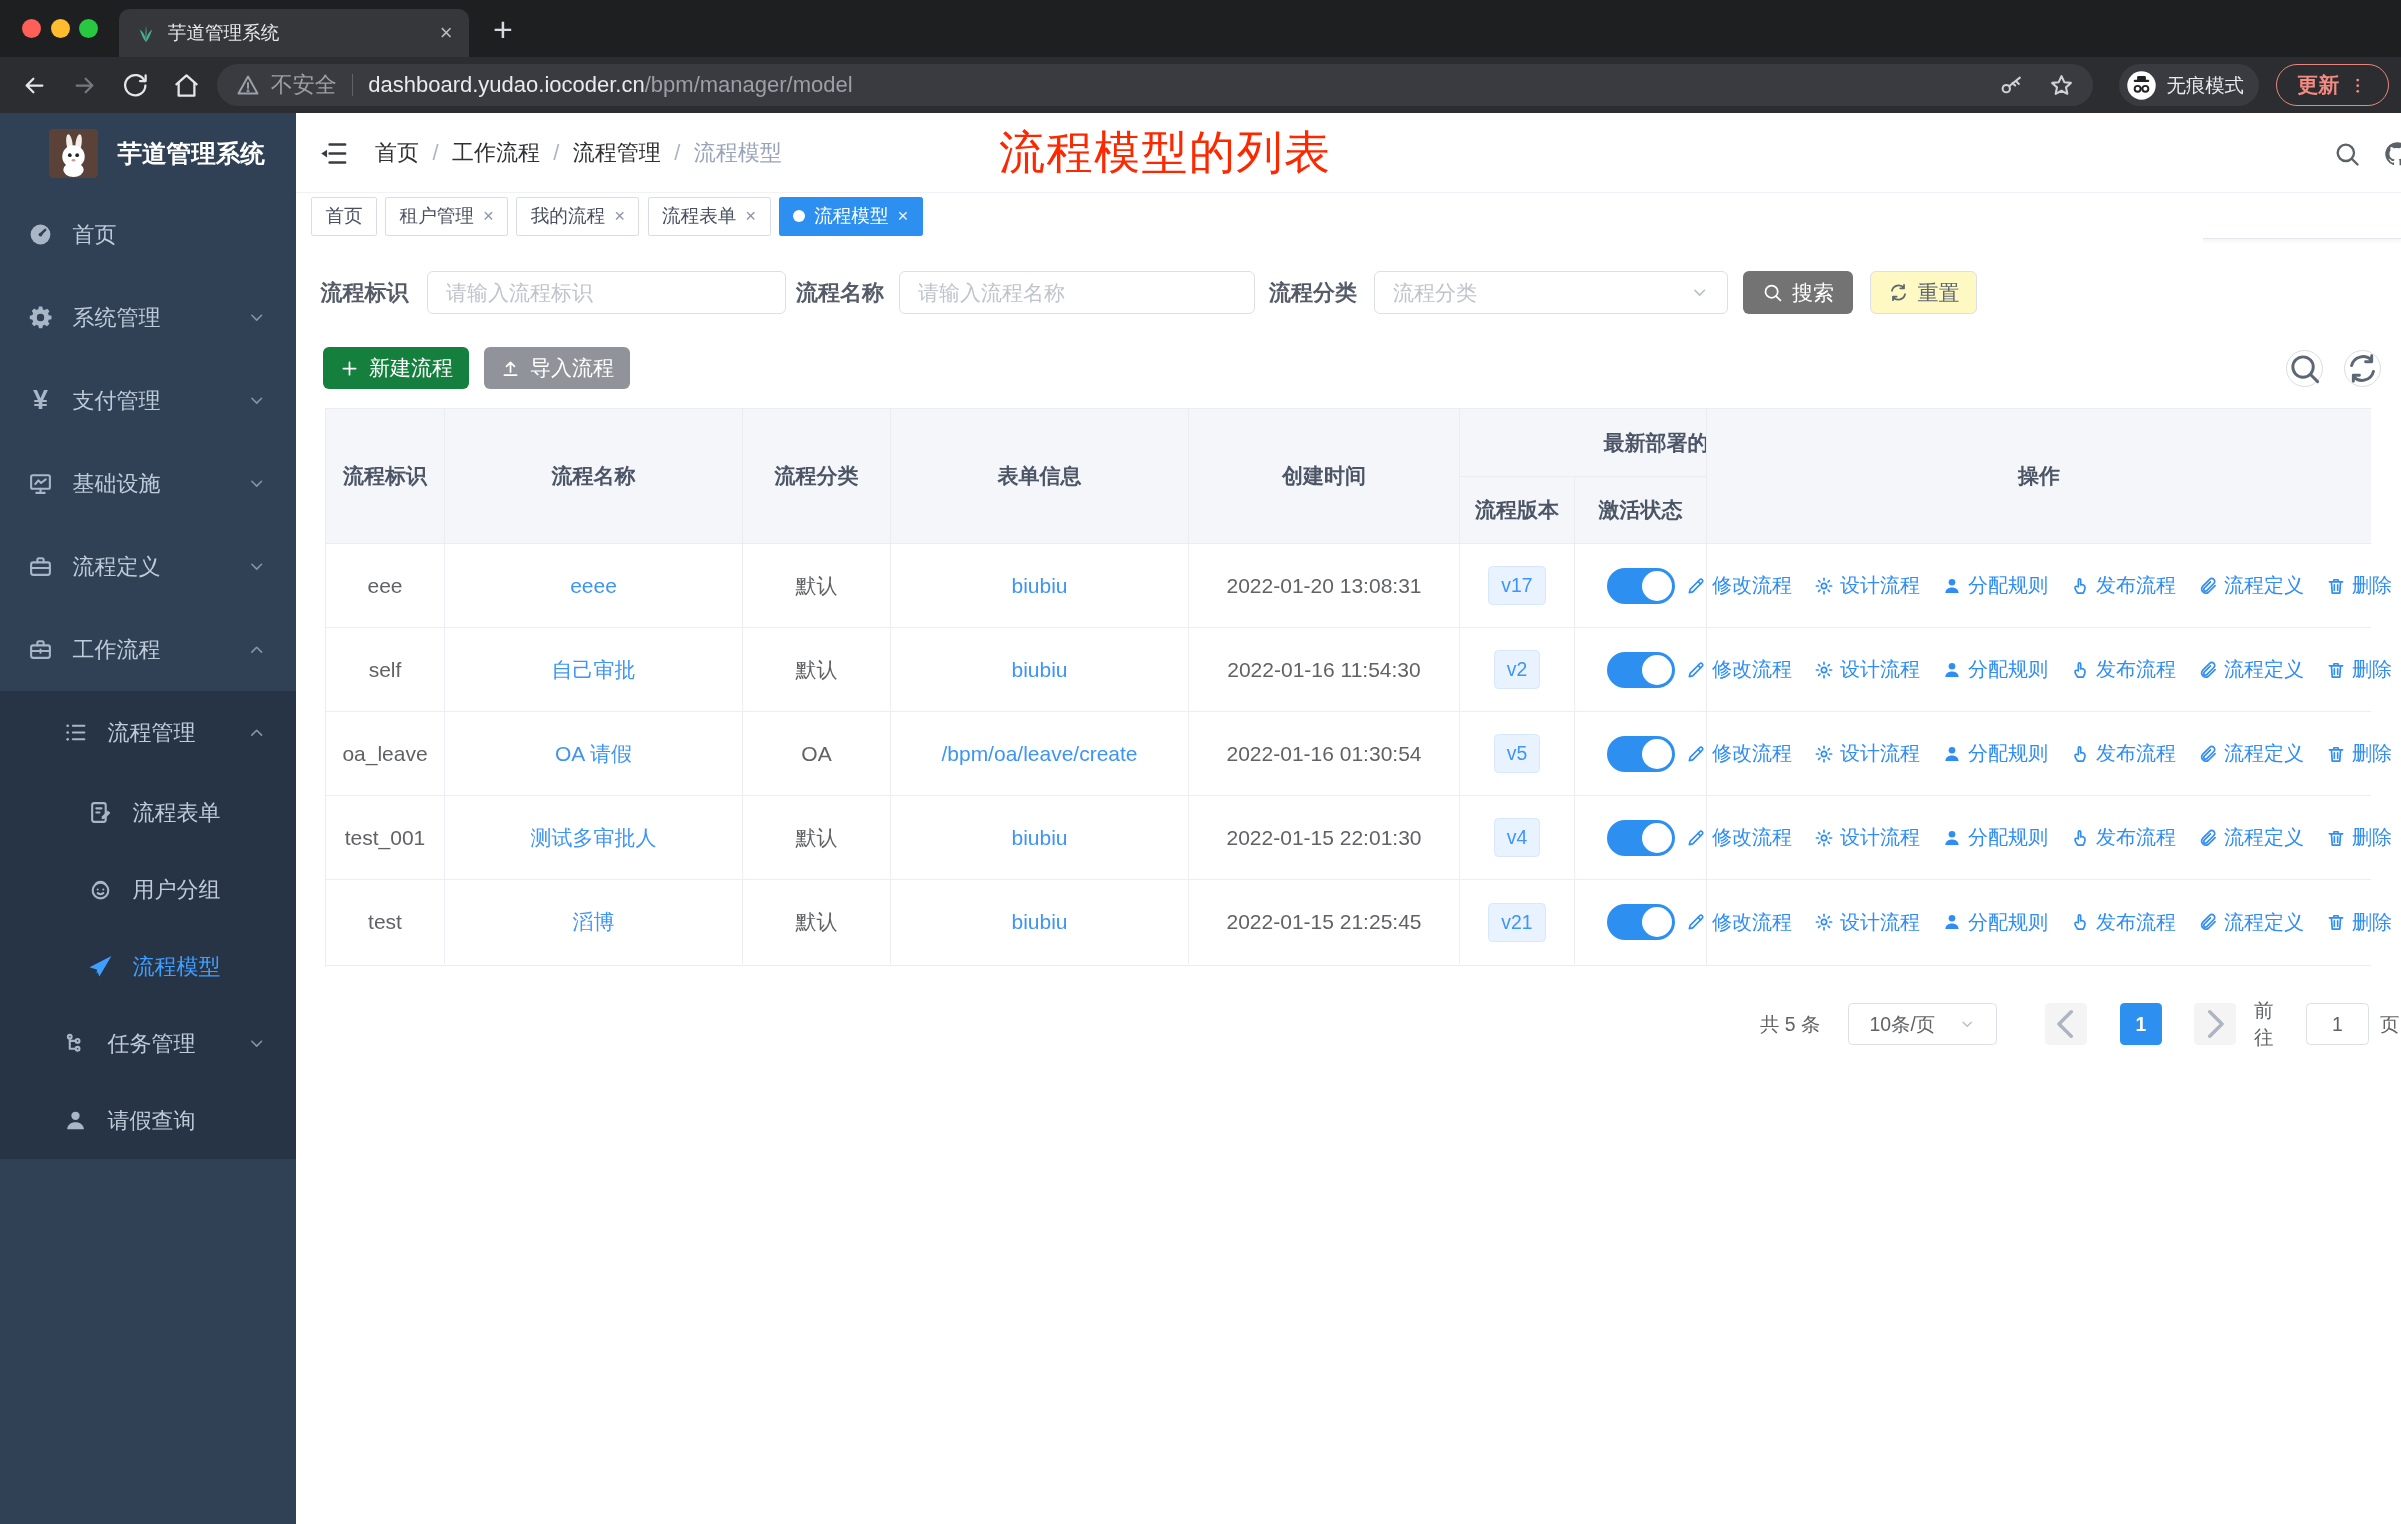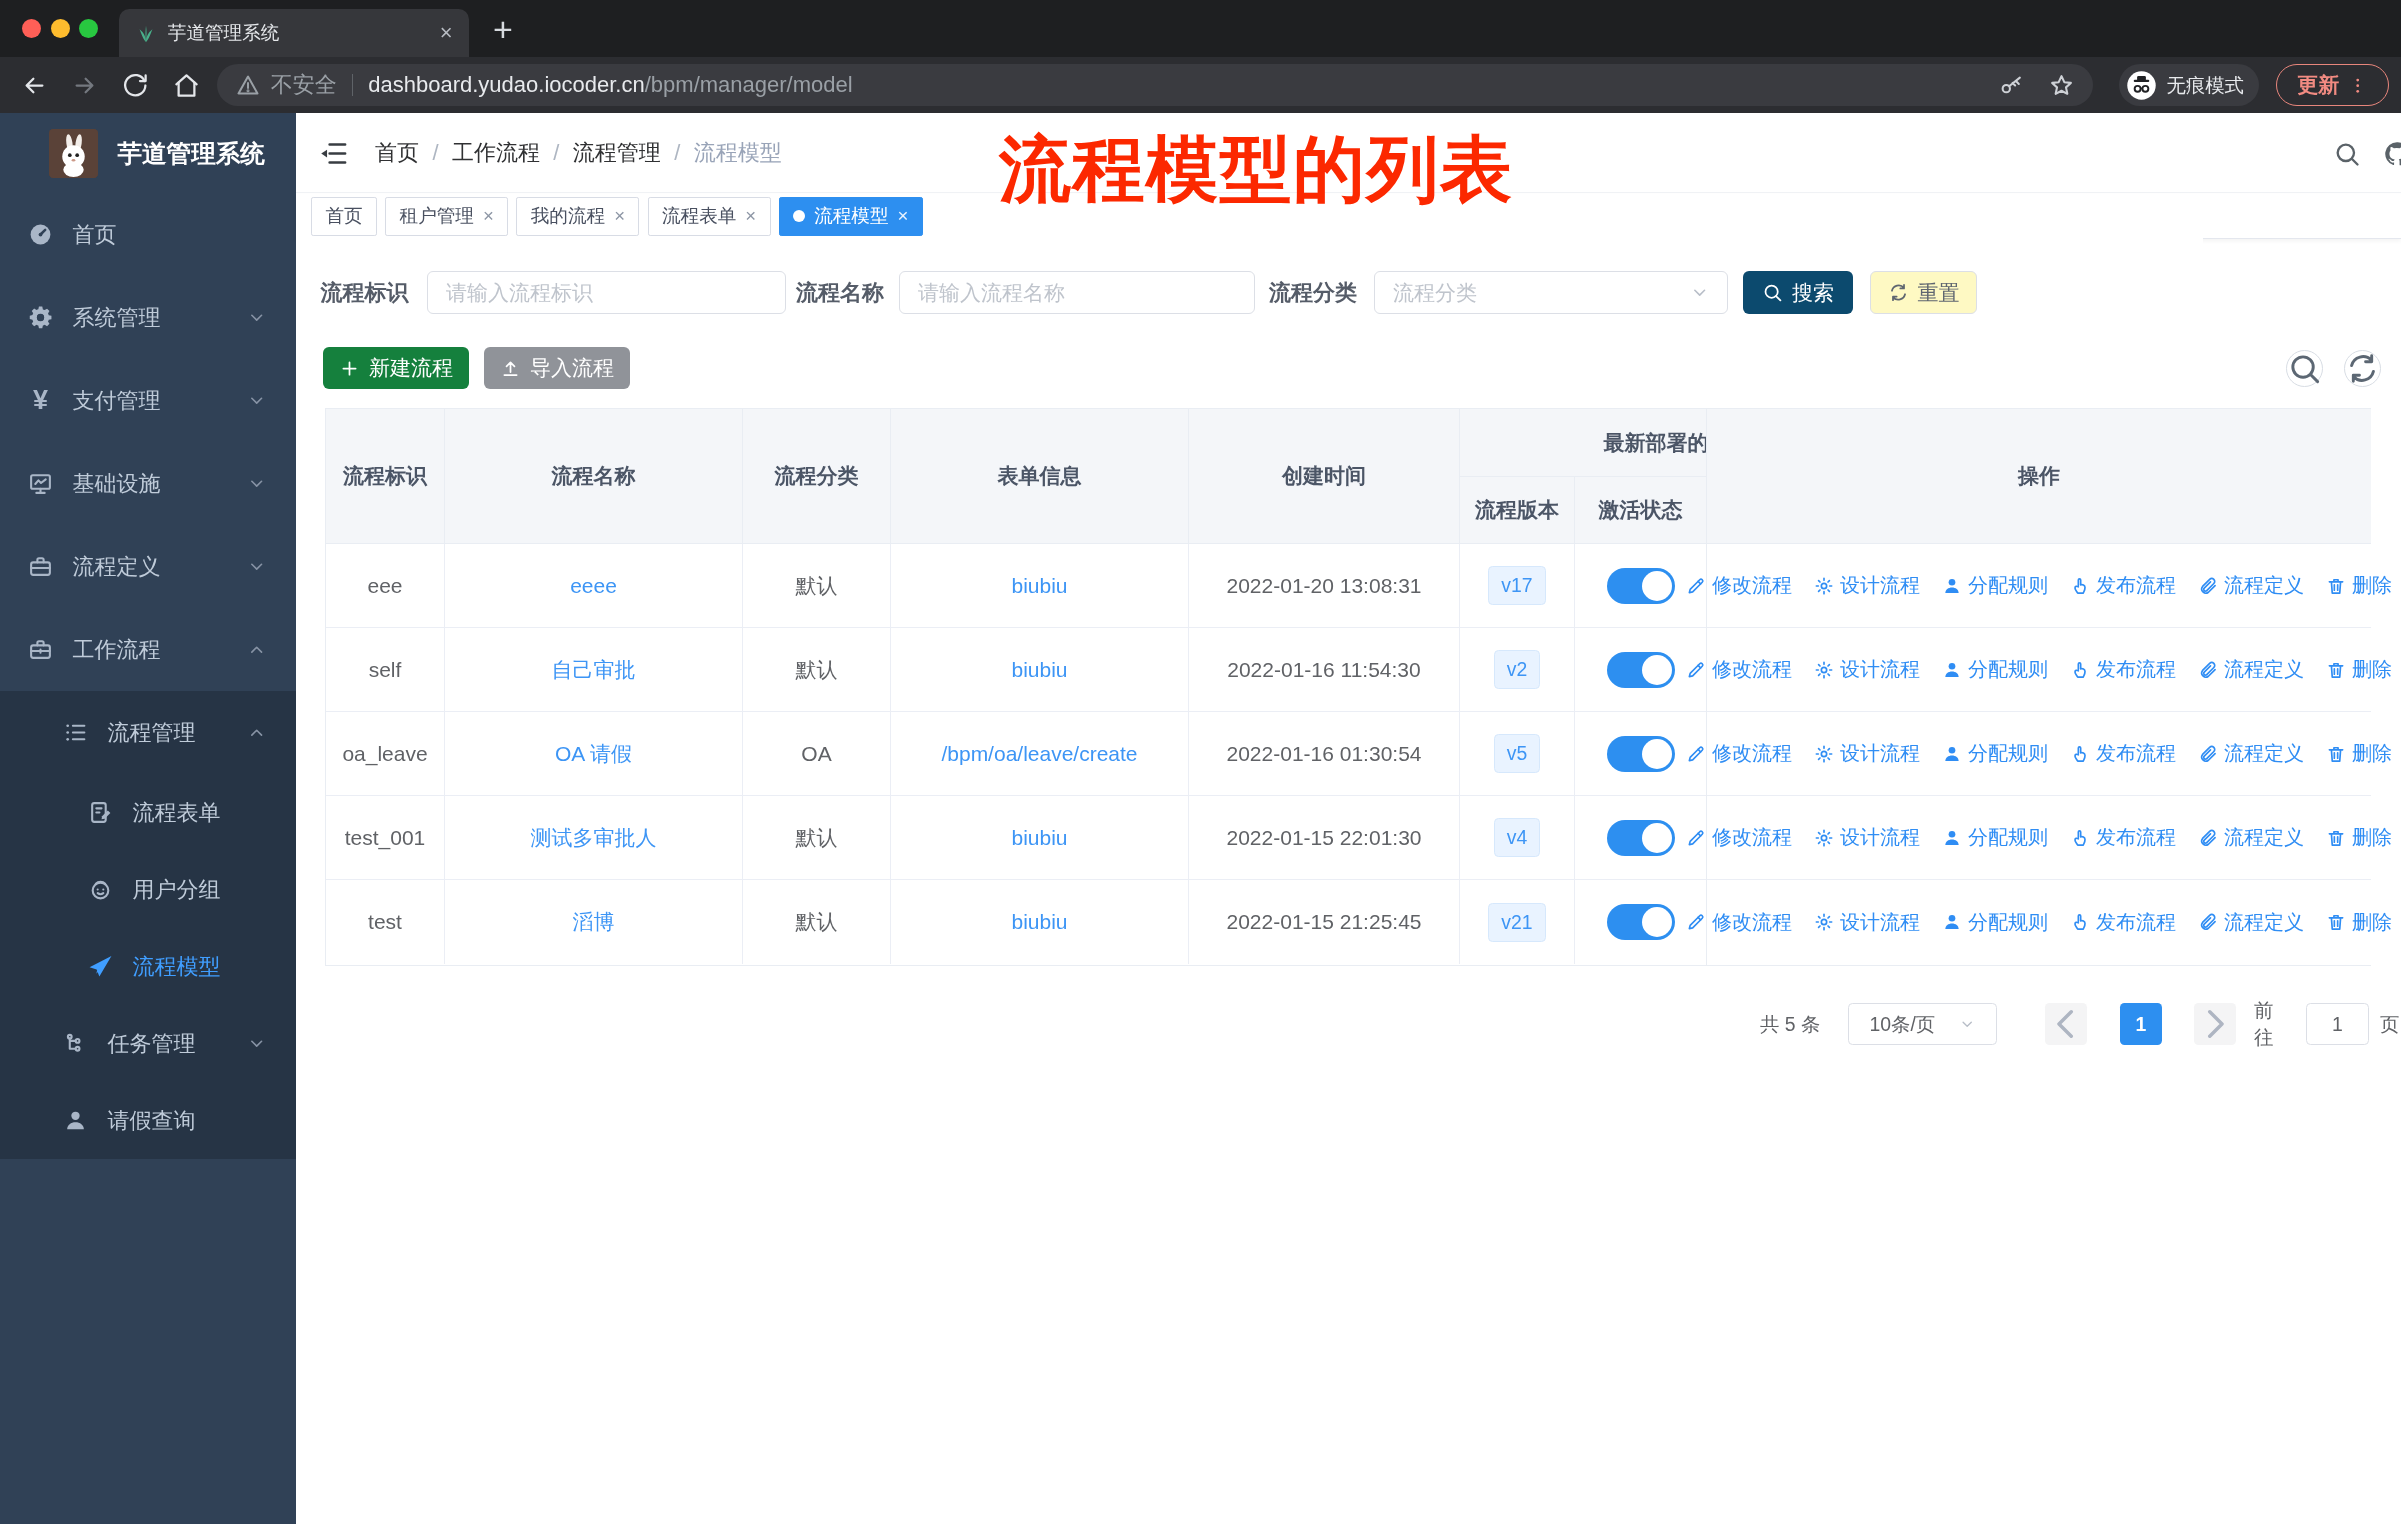--- a/index.html
+++ b/index.html
@@ -62,21 +62,21 @@
 
   
   #content { position:absolute; left:296px; top:238px; width:1907px; height:1286px; background:#fff; }
   .flabel { position:absolute; height:43px; line-height:43px; font-size:22px; font-weight:700; color:#555c68; }
   .finput { position:absolute; height:43px; border:0.7px solid #dcdfe6; border-radius:6px; font-size:21px; color:#606266; padding:0 18px; outline:none; font-family:inherit; background:#fff; }
   .finput::placeholder { color:#bfc4cc; }
   .fselect { position:absolute; height:43px; border:0.7px solid #dcdfe6; border-radius:6px; display:flex; align-items:center; padding:0 18px; color:#bfc4cc; font-size:21px; }
   .fselect .sc { margin-left:auto; width:19.4px; height:19.4px; color:#b8bec8; }
   .btn { position:absolute; height:43px; border-radius:6px; display:flex; align-items:center; justify-content:center; gap:9px; font-size:21px; cursor:pointer; border:none; font-family:inherit; }
   .btn .bic { width:21px; height:21px; }
-  .btn-search { background:#0c4a6e; color:#fff; }
+  .btn-search { background:#737373; color:#fff; }
   .btn-reset { background:#fef9c3; color:#5f6670; border:0.7px solid #dcdfe6;text-align:center; }
   .btn-create { background:#15803d; color:#fff; height:42px; }
   .btn-import { background:#909399; color:#fff; height:42px; }
   .circ-btn { position:absolute; width:37px; height:37px; border:0.7px solid #d8dde4; border-radius:50%; display:flex; align-items:center; justify-content:center; color:#5c6773; background:#fff; cursor:pointer; }
   .circ-btn svg { width:19.4px; height:19.4px; }
 
   
   #tbl-outer { position:absolute; left:29px; top:170px; width:2046px; height:558px; border:0.7px solid #e9edf3; }
   #tbl-scroll { position:absolute; left:0; top:0; width:1381px; height:556px; overflow:hidden; }
   #tbl-inner { width:1610px; }
@@ -105,21 +105,21 @@
 
   
   .pg { position:absolute; height:42px; display:flex; align-items:center; font-size:19.4px; color:#606266; }
   .pg-sel { border:0.7px solid #dcdfe6; border-radius:4.5px; justify-content:center; gap:24px; color:#606266; }
   .pg-btn { border-radius:4.5px; justify-content:center; background:#f4f4f5; color:#aeb5c2; }
   .pg-btn svg { width:18px; height:18px; }
   .pg-cur { border-radius:4.5px; justify-content:center; background:#2d8ff0; color:#fff; font-weight:700; }
   .pg-input { border:0.7px solid #dcdfe6; border-radius:4.5px; justify-content:center; color:#606266; }
 
   
-  #annotation { position:absolute; left:999px; top:122px; font-size:72px; font-weight:700; letter-spacing:1.5px; z-index:50; white-space:nowrap; }
+  #annotation { position:absolute; left:999px; top:122px; font-size:46px; font-weight:400; letter-spacing:1.5px; z-index:50; white-space:nowrap; }
 </style>
 </head>
 <body>
 
 <div id="tabstrip">
   <span class="dot r"></span>
   <span class="dot y"></span>
   <span class="dot g"></span>
   <div class="tab">
     <span id="favicon">

